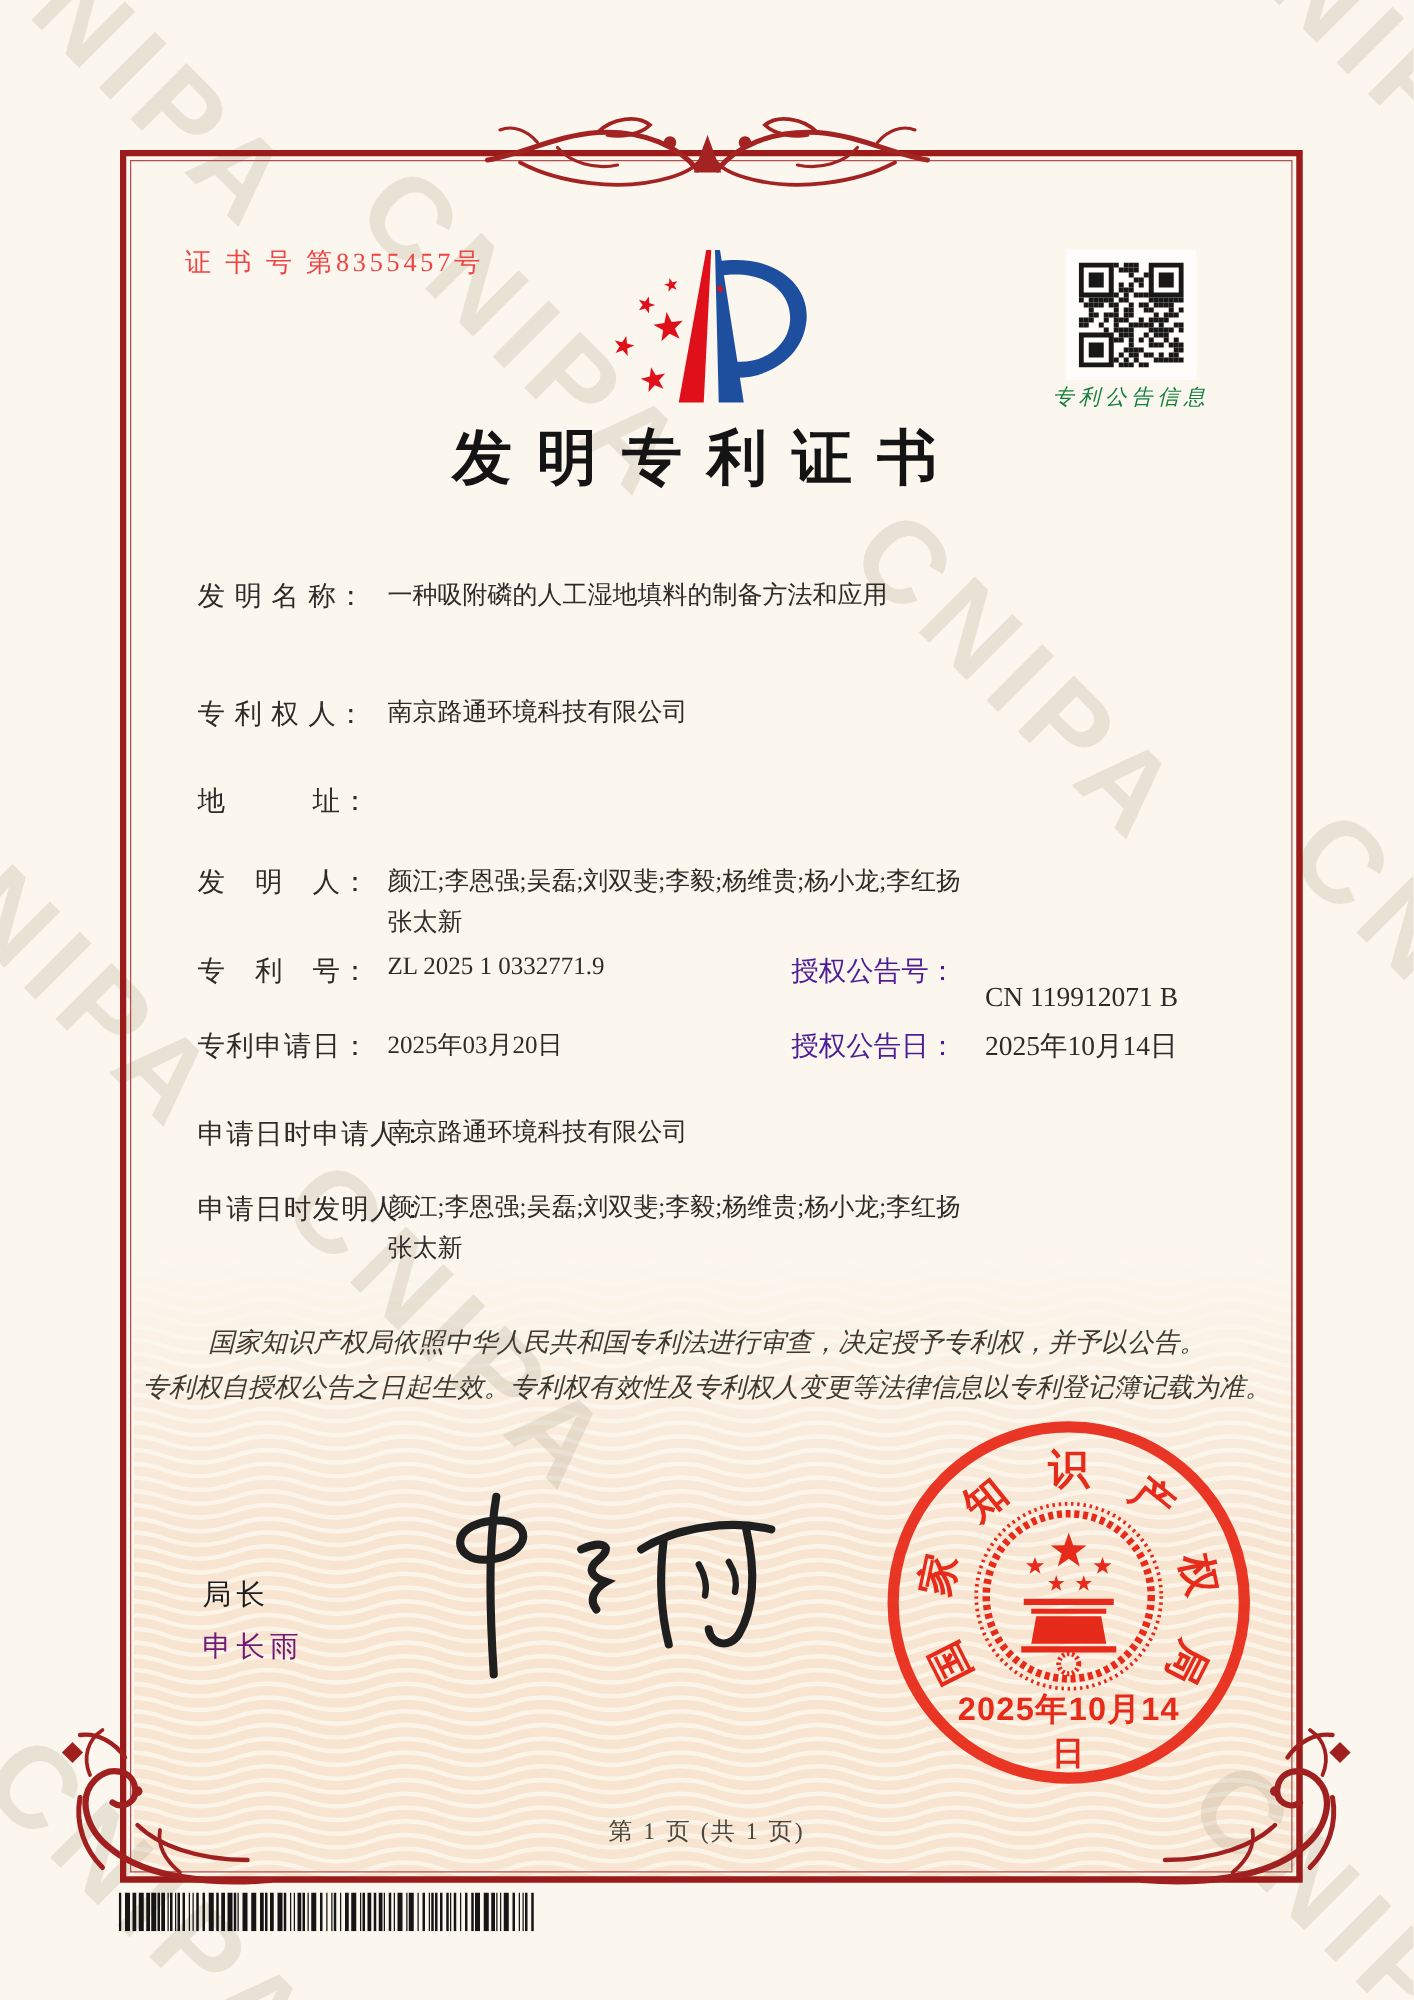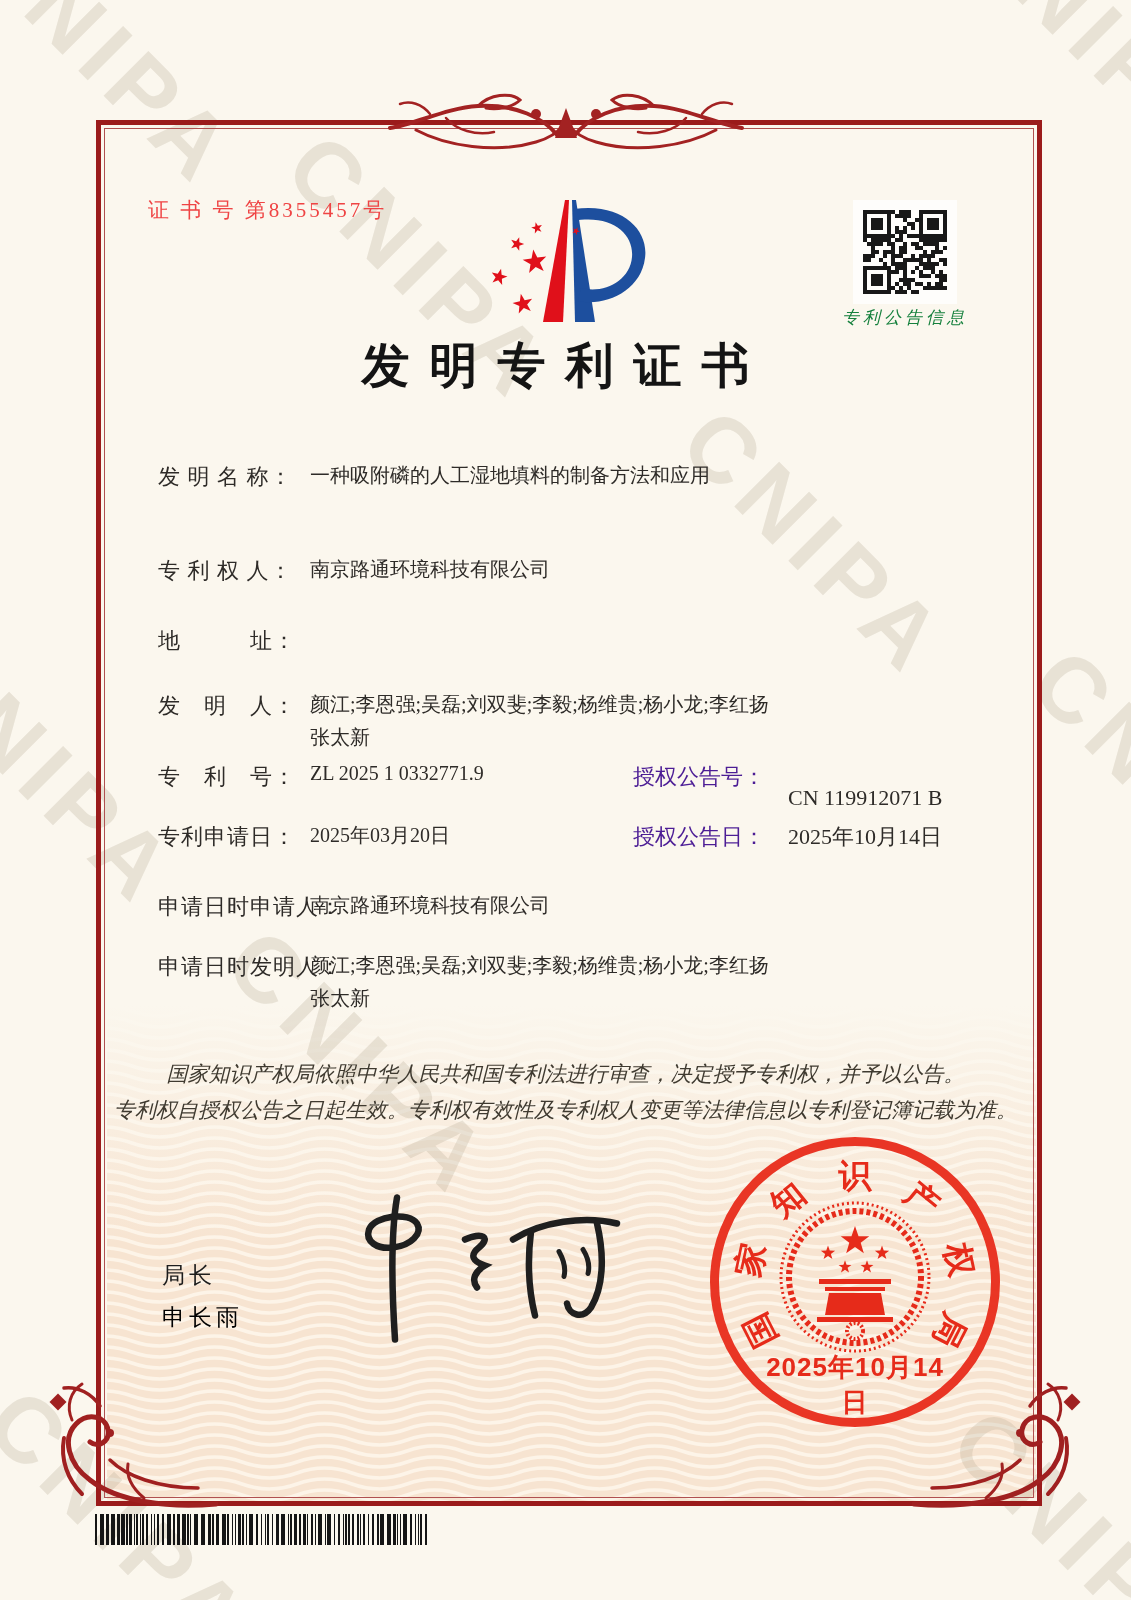--- a/index.html
+++ b/index.html
@@ -33,21 +33,21 @@
   .flabel{position:absolute;left:158px;font-size:22px;letter-spacing:1px;color:#2e2b28;z-index:3;white-space:nowrap;}
   .fvalue{position:absolute;left:310px;font-size:20px;color:#2e2b28;z-index:3;white-space:nowrap;}
   .flabel2{position:absolute;left:633px;font-size:22px;color:#4c1d95;z-index:3;white-space:nowrap;}
   .fvalue2{position:absolute;left:788px;font-size:22px;color:#2e2b28;z-index:3;white-space:nowrap;}
   
   .statement{left:100px;top:1056px;width:931px;text-align:center;font-size:21px;
              font-style:italic;color:#3f3a30;line-height:36px;z-index:3;}
   
   .signer-title{left:162px;top:1260px;font-size:23px;letter-spacing:4px;color:#1d1d1d;
                 font-family:"Liberation Sans","DejaVu Sans",sans-serif;z-index:4;text-align:right;}
-  .signer-name{left:162px;top:1302px;font-size:23px;letter-spacing:4px;color:#000000;
+  .signer-name{left:162px;top:1302px;font-size:23px;letter-spacing:4px;color:#701a75;
                font-family:Liberation Serif, serif;z-index:4;}
   #signature{left:345px;top:1185px;z-index:4;}
   
   .seal-ring{left:710px;top:1137px;width:290px;height:290px;border:9px solid rgba(232,43,26,0.95);
              border-radius:50%;box-sizing:border-box;z-index:4;}
   #seal-chars{left:855px;top:1282px;width:0;height:0;z-index:5;}
   .seal-char{position:absolute;left:0;top:0;font-size:33px;font-weight:bold;color:#e62b1a;
              font-family:"Liberation Serif",serif;}
   #emblem{left:765px;top:1182px;z-index:4;}
   .seal-date{left:755px;top:1350px;width:200px;text-align:center;font-size:26px;font-weight:bold;
@@ -449,20 +449,21 @@
       <use href="#star5" transform="translate(12,-10) scale(0.68)"></use>
       <rect x="-36" y="2" width="72" height="5"></rect>
       <rect x="-30" y="10" width="60" height="4"></rect>
       <path d="M-26 16 L26 16 L30 38 L-30 38 Z"></path>
       <rect x="-38" y="40" width="76" height="5"></rect>
     </g>
     <circle cx="0" cy="54" r="8" fill="none" stroke="#e62b1a" stroke-width="4" stroke-dasharray="2 2"></circle>
   </svg>
   <div class="abs seal-date">2025年10月14日</div>
 
+  <div class="abs page-num">第 1 页 (共 1 页)</div>
   <svg class="abs" id="barcode-svg" width="340" height="31" viewBox="0 0 340 31">
       <rect x="0" y="0" width="2" height="31"></rect>
       <rect x="5" y="0" width="4" height="31"></rect>
       <rect x="11" y="0" width="3" height="31"></rect>
       <rect x="16" y="0" width="4" height="31"></rect>
       <rect x="22" y="0" width="3" height="31"></rect>
       <rect x="26" y="0" width="4" height="31"></rect>
       <rect x="31" y="0" width="2" height="31"></rect>
       <rect x="34" y="0" width="3" height="31"></rect>
       <rect x="39" y="0" width="1" height="31"></rect>

